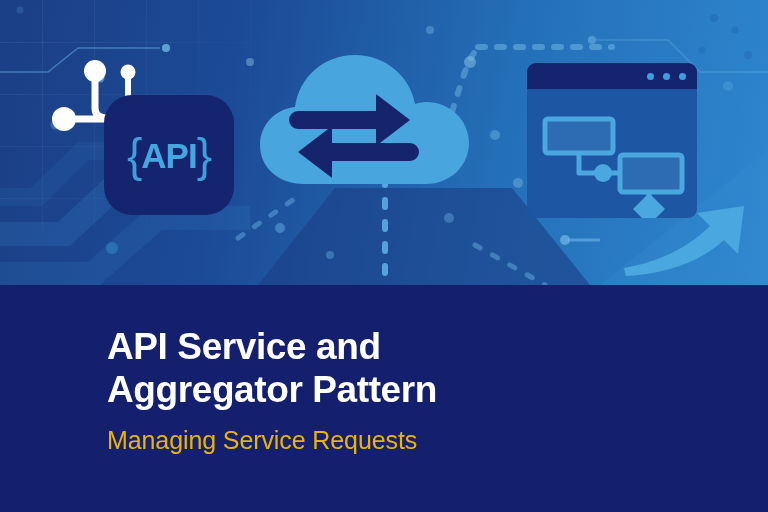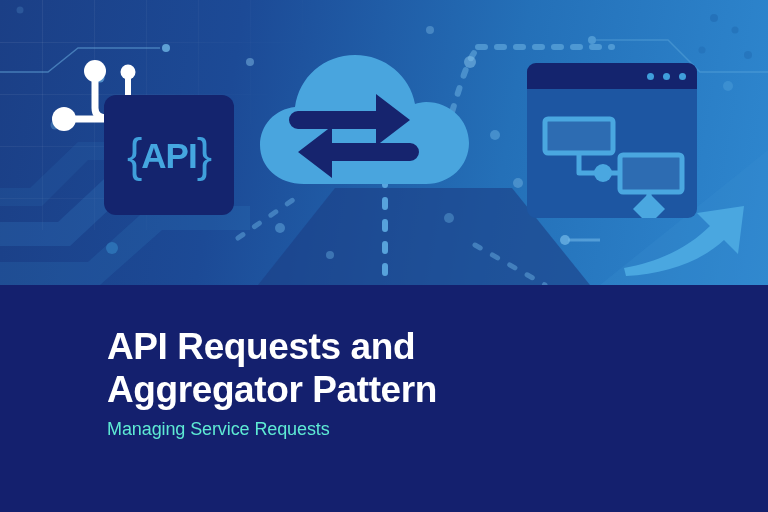--- a/index.html
+++ b/index.html
@@ -27,21 +27,21 @@
     background-size:52px 52px;
     -webkit-mask-image:linear-gradient(120deg, rgba(0,0,0,.9), rgba(0,0,0,0) 78%);
             mask-image:linear-gradient(120deg, rgba(0,0,0,.9), rgba(0,0,0,0) 78%);
     pointer-events:none;
   }
   .svgfull{position:absolute;left:0;top:0;width:768px;height:285px;}
 
   
   #chip{
     position:absolute;left:104px;top:95px;width:130px;height:120px;
-    background:#14246e;border-radius:12px;
+    background:#14246e;border-radius:28px;
     display:flex;align-items:center;justify-content:center;
   }
   #chip .chiptext{
     color:#45a7e0;font-size:35px;font-weight:bold;letter-spacing:-1px;
     line-height:1;white-space:nowrap;
   }
   #chip .brc{color:#3f9fdb;font-weight:400;font-size:46px;vertical-align:-3px;}
 
   
   #cloud{position:absolute;left:258px;top:52px;width:215px;height:135px;}
@@ -63,21 +63,21 @@
     position:absolute;left:0;top:285px;width:768px;height:227px;
     background:#14206e;
   }
   #title{
     position:absolute;left:107px;top:300px;width:600px;
     color:#ffffff;font-size:37px;font-weight:bold;line-height:1.17;
     letter-spacing:-.4px;
   }
   #subtitle{
     position:absolute;left:107px;top:399px;width:600px;
-    color:#5eead4;font-size:18px;font-weight:normal;line-height:1.34;
+    color:#eab308;font-size:25px;font-weight:normal;line-height:1.34;
     letter-spacing:-.1px;
   }
   .ln{display:block;}
 </style>
 </head>
 <body>
 
 <div id="banner">
 
   <div id="art">
@@ -175,21 +175,21 @@
 
     <svg class="svgfull" viewBox="0 0 768 285">
       <path d="M624 268 C660 262 690 246 710 226 L697 213 L744 206 L738 254 L724 240
                C700 262 666 274 626 276 Z" fill="#4aa7e0"></path>
     </svg>
   </div>
 
   <div id="band"></div>
 
   <h1 id="title">
-    <span class="ln">API Requests and</span>
+    <span class="ln">API Service and</span>
     <span class="ln">Aggregator Pattern</span>
   </h1>
 
   <p id="subtitle">
     <span class="ln">Managing Service Requests</span>
   </p>
 
 </div>
 
 </body></html>

